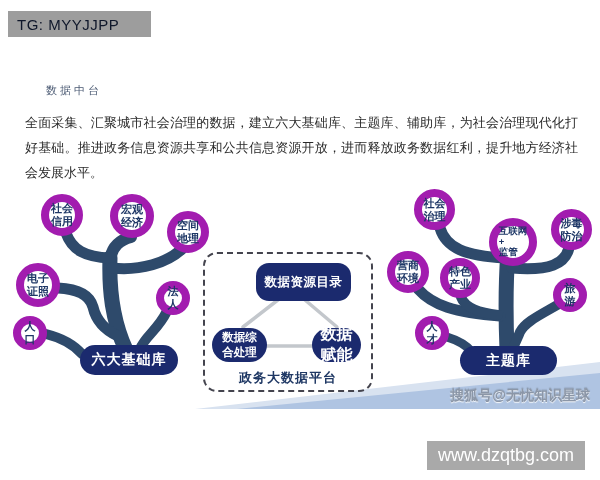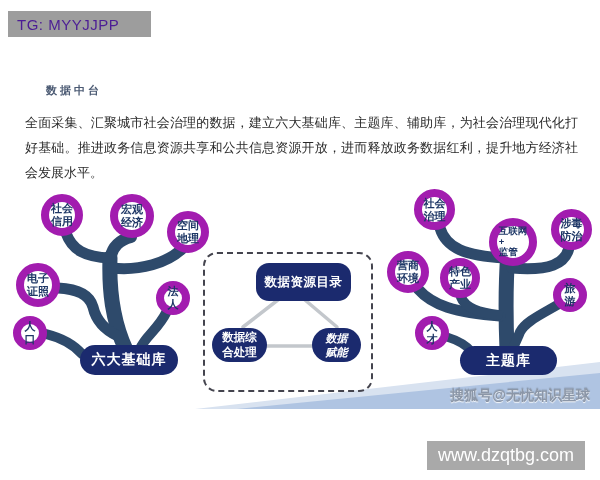--- a/index.html
+++ b/index.html
@@ -1,39 +1,39 @@
 <!DOCTYPE html>
 <html><head>
 <meta charset="utf-8">
 <style>
   html,body{margin:0;padding:0;}
   body{width:600px;height:480px;background:#ffffff;font-family:"Liberation Sans","DejaVu Sans",sans-serif;position:relative;overflow:hidden;}
   #canvas{position:absolute;left:0;top:0;width:600px;height:480px;}
   svg.layer{position:absolute;left:0;top:0;}
 
-  .banner{position:absolute;left:8px;top:11px;width:143px;height:26px;background:#9d9d9d;color:#4c1d95;
+  .banner{position:absolute;left:8px;top:11px;width:143px;height:26px;background:#9d9d9d;color:#0f172a;
           font-size:15px;display:flex;align-items:center;padding-left:9px;box-sizing:border-box;letter-spacing:.5px;}
-  .page-title{position:absolute;left:46px;top:83px;font-size:11px;font-weight:700;color:#4b5a73;letter-spacing:3px;}
+  .page-title{position:absolute;left:46px;top:83px;font-size:11px;font-weight:400;color:#4b5a73;letter-spacing:3px;}
   .intro{position:absolute;left:25px;top:110px;width:553px;font-size:13px;color:#2a2a2a;line-height:25px;text-align:justify;}
 
   .node{position:absolute;background:#fff;border:8px solid #a21caf;border-radius:50%;color:#1e3766;font-weight:bold;
         display:flex;align-items:center;justify-content:center;text-align:left;white-space:pre-line;
         line-height:1.18;box-sizing:border-box;font-size:11px;}
   .node.tight{font-size:9.5px;line-height:1.12;}
 
   .pill{position:absolute;background:#1b2a6e;color:#fff;font-weight:bold;display:flex;align-items:center;
         justify-content:center;border-radius:16px;font-size:14px;letter-spacing:1px;}
 
   .platform-box{position:absolute;left:203px;top:252px;width:170px;height:140px;border:2px dashed #44444e;
                 border-radius:14px;box-sizing:border-box;}
   .p-pill{position:absolute;background:#1b2a6e;color:#fff;font-weight:bold;display:flex;align-items:center;
           justify-content:center;text-align:center;white-space:pre-line;}
   .p-top{left:256px;top:263px;width:95px;height:38px;border-radius:13px;font-size:12.5px;letter-spacing:.5px;text-align:right;}
   .p-left{left:212px;top:328px;width:55px;height:34px;border-radius:17px;font-size:11.5px;line-height:1.3;}
-  .p-right{left:312px;top:328px;width:49px;height:34px;border-radius:17px;font-size:11px;line-height:1.3;font-style:italic;}
+  .p-right{left:312px;top:328px;width:49px;height:34px;border-radius:17px;font-size:16px;line-height:1.3;}
   .platform-label{position:absolute;left:203px;top:369px;width:170px;text-align:center;font-size:13px;
                   font-weight:bold;color:#1f3864;letter-spacing:1px;}
 
   .wm-sohu{position:absolute;left:448px;top:387px;width:142px;text-align:right;font-size:14px;font-weight:bold;
            color:#8b96a7;text-shadow:0 1px 1px rgba(255,255,255,.95), 0 -1px 1px rgba(90,100,115,.35);}
   .wm-site{position:absolute;left:427px;top:441px;width:158px;height:29px;background:#a9a9a9;color:#fff;
            font-size:18px;display:flex;align-items:center;justify-content:center;font-weight:400;}
 </style>
 </head>
 <body>
@@ -108,17 +108,18 @@
   <div class="node" style="left:415px;top:316px;width:34px;height:34px;">人
 才</div>
   <div class="pill" style="left:460px;top:346px;width:97px;height:29px;">主题库</div>
 
   <div class="platform-box"></div>
   <div class="p-pill p-top">数据资源目录</div>
   <div class="p-pill p-left">数据综
 合处理</div>
   <div class="p-pill p-right">数据
 赋能</div>
+  <div class="platform-label">政务大数据平台</div>
 
   <div class="wm-sohu">搜狐号@无忧知识星球</div>
   <div class="wm-site">www.dzqtbg.com</div>
 
 </div>
 
 </body></html>

